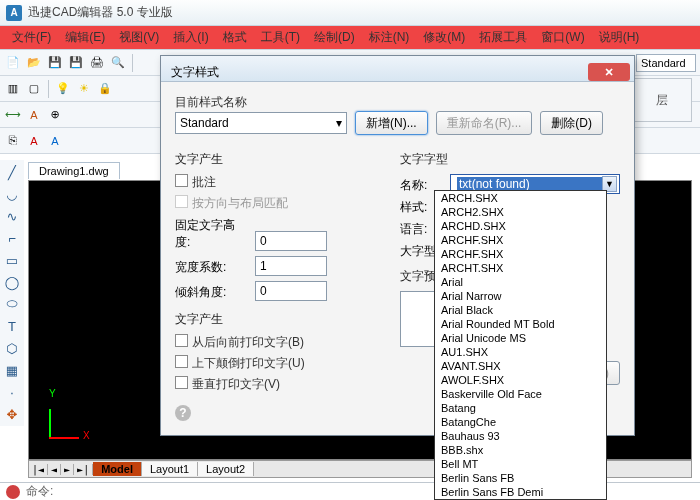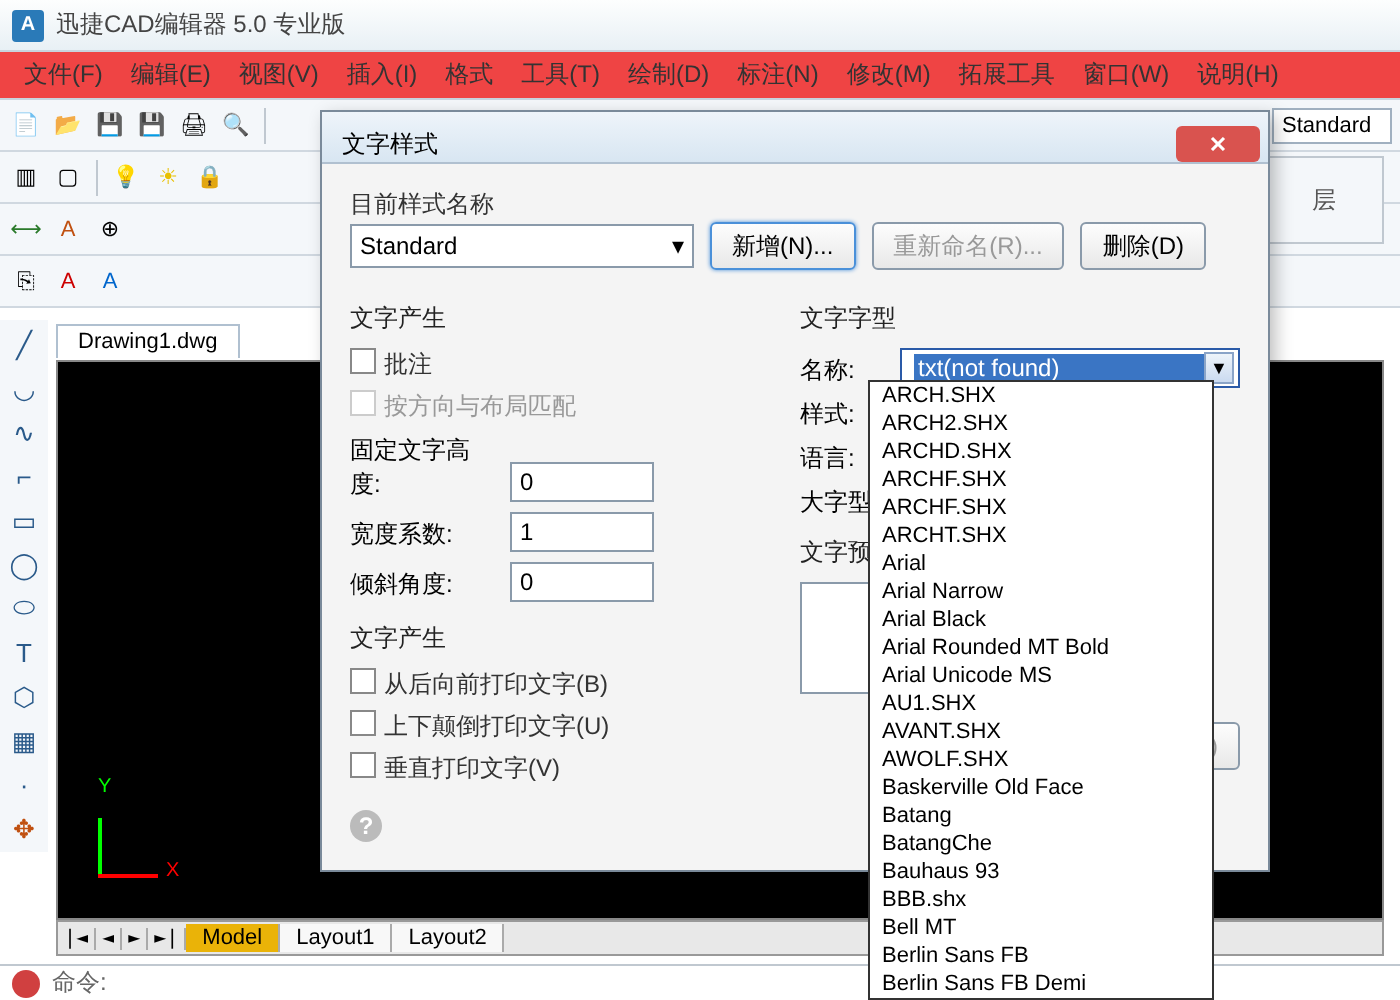--- a/index.html
+++ b/index.html
@@ -22,21 +22,21 @@
 .canvas{background:#000;width:100%;height:280px;position:relative;border:1px solid #888}
 .ucs{position:absolute;left:20px;bottom:20px}
 .ucs .y{color:#0f0;font-size:10px}
 .ucs .x{color:#f00;font-size:10px}
 .ucs-axes{width:40px;height:40px;position:relative}
 .ucs-axes::before{content:"";position:absolute;left:0;bottom:0;width:2px;height:30px;background:#0f0}
 .ucs-axes::after{content:"";position:absolute;left:0;bottom:0;width:30px;height:2px;background:#f00}
 .layout-tabs{height:18px;display:flex;align-items:center;background:#e8e8e8;border:1px solid #999;gap:0}
 .layout-tabs .nav{padding:0 3px;font-family:monospace;border-right:1px solid #aaa;font-size:10px}
 .layout-tabs .lt-tab{padding:1px 8px;border-right:1px solid #aaa;background:#f8f8f8;font-size:11px}
-.layout-tabs .lt-tab.active{background:#eab308;font-weight:normal}
+.layout-tabs .lt-tab.active{background:#c2410c;font-weight:bold}
 .cmdline{position:absolute;left:0;bottom:0;right:0;height:18px;background:#fff;border-top:1px solid #c0c8d0;display:flex;align-items:center;padding:0 6px;color:#666}
 .cmdline .icon{width:14px;height:14px;background:#d04040;border-radius:7px;margin-right:6px}
 
 
 .dialog{position:absolute;left:160px;top:55px;width:475px;background:#f4f4f4;border:1px solid #7a8a9a;box-shadow:3px 3px 8px rgba(0,0,0,.25)}
 .dlg-title{height:26px;background:linear-gradient(#eef4fa,#d8e6f2);display:flex;align-items:flex-end;justify-content:space-between;padding:0 4px 0 10px;border-bottom:1px solid #b0c0d0}
 .dlg-close{width:42px;height:18px;background:#d9534f;border-radius:3px;display:flex;align-items:center;justify-content:center;color:#fff;font-size:11px;font-weight:bold}
 .dlg-body{padding:12px 14px 14px 14px}
 .dlg-row{display:flex;align-items:center;gap:8px;margin-bottom:10px}
 .dlg-label{color:#333}

